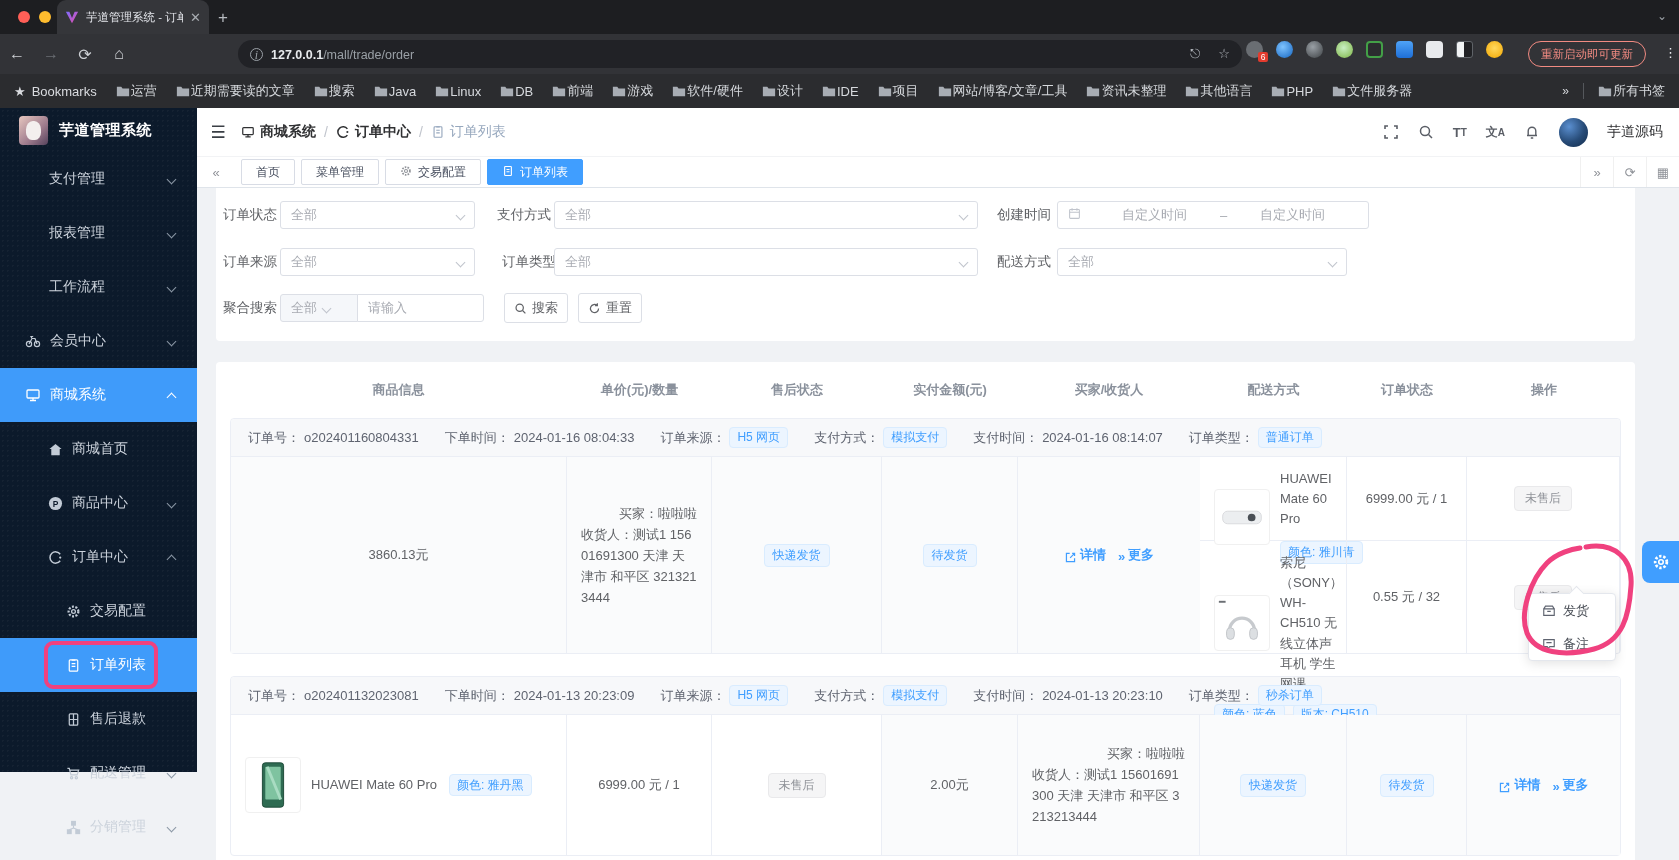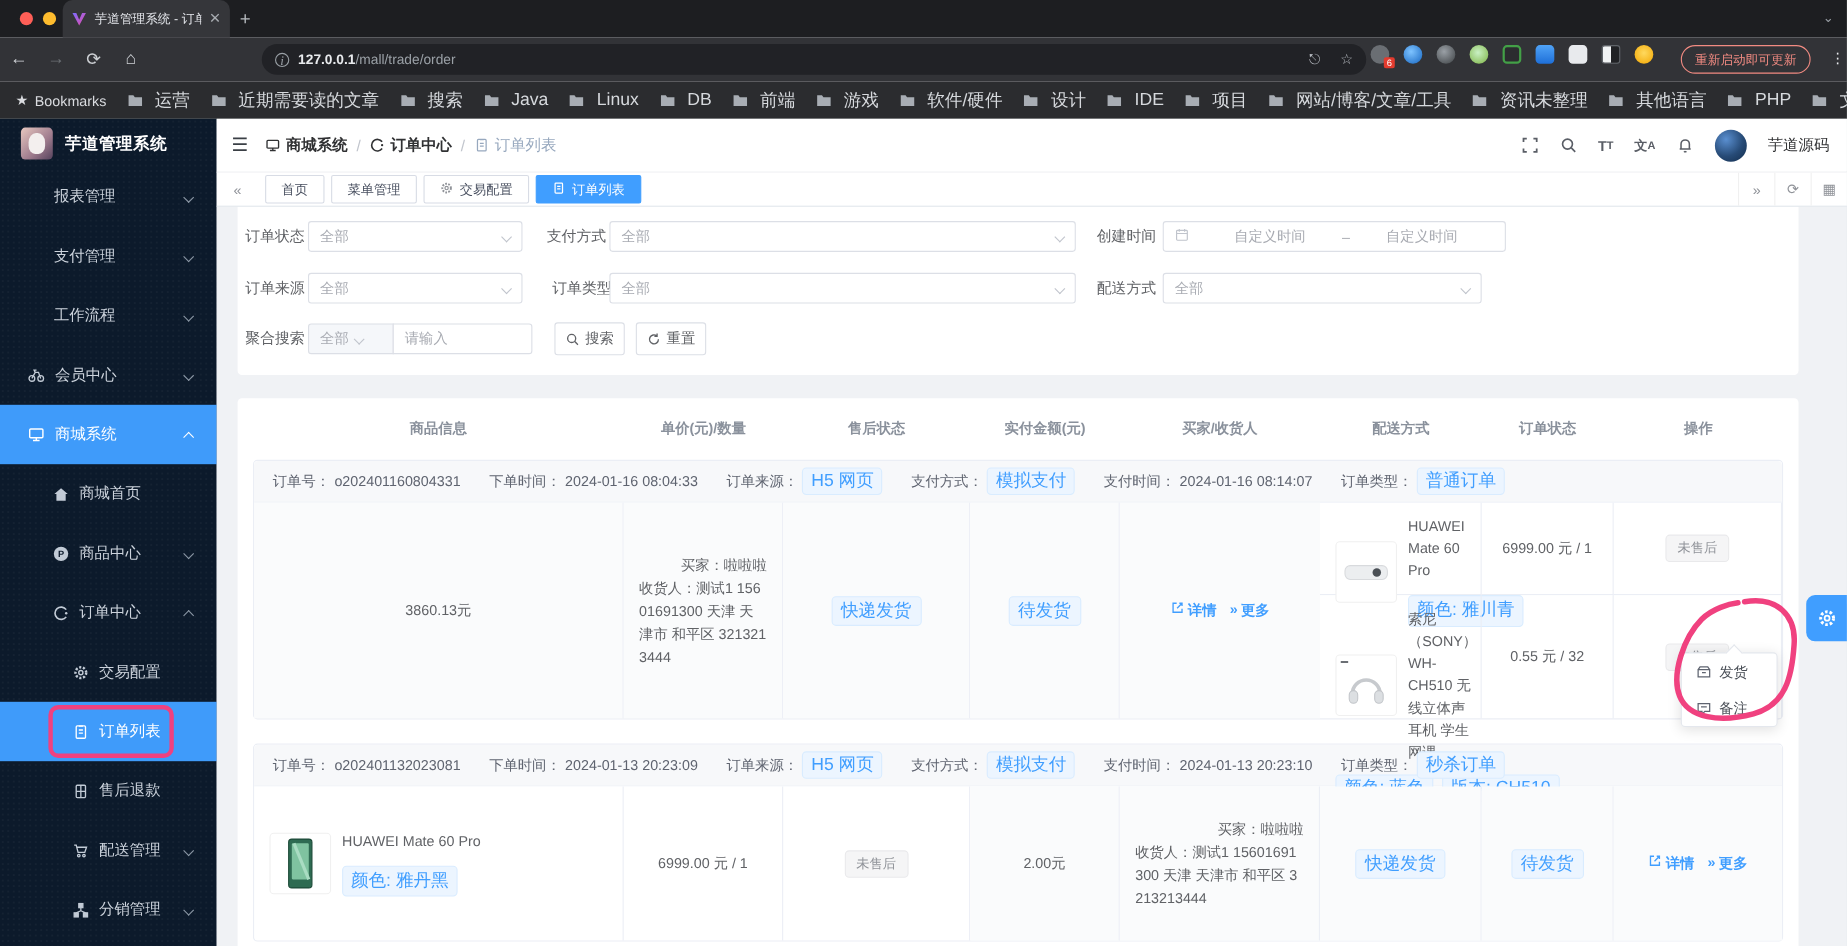--- a/index.html
+++ b/index.html
@@ -26,30 +26,30 @@
   .url-host { color:#e8eaed; font-size:12.5px; font-weight:700; }
   .url-path { color:#9aa0a6; font-size:12.5px; }
   .omni-right { margin-left:auto; display:flex; gap:18px; color:#b6bac0; font-size:13px; }
   .exts { position:absolute; left:1246px; top:7px; display:flex; gap:13px; align-items:center; }
   .ext { width:17px; height:17px; border-radius:50%; position:relative; flex:none; }
   .badge6 { position:absolute; right:-5px; bottom:-4px; background:#e33b2e; color:#fff; font-size:8.5px; padding:0 2.5px; border-radius:2px; line-height:10px; }
   .update-pill { position:absolute; left:1528px; top:7px; height:26px; border:1px solid #f28b82; border-radius:13px; color:#f28b82; font-size:11.5px; display:flex; align-items:center; padding:0 12px; background:transparent; }
   .kebab { position:absolute; left:1664px; top:11px; color:#e8eaed; font-size:13px; letter-spacing:0; }
 
   .bookbar { position:absolute; left:0; top:74px; width:1679px; height:34px; background:#2b2c2f; display:flex; align-items:center; padding:0 14px; gap:19px; overflow:hidden; }
-  .bm { display:flex; align-items:center; gap:11px; color:#d6d9dd; font-size:16px; white-space:nowrap; }
+  .bm { display:flex; align-items:center; gap:1px; color:#d6d9dd; font-size:13px; white-space:nowrap; }
   .bm svg { flex:none; }
   .bm-star { color:#dadce0; font-size:13px; display:flex; align-items:center; gap:6px;}
   .book-right { margin-left:auto; display:flex; align-items:center; gap:14px; color:#d6d9dd; font-size:12px; }
   .vdiv { width:1px; height:16px; background:#55585c; }
 
   
   .app { position:absolute; left:0; top:108px; width:1679px; height:752px; }
 
-  .sidebar { position:absolute; left:0; top:0; width:197px; height:752px; background:#0c1a2b; background-image:radial-gradient(rgba(255,255,255,0.035) 1px, transparent 1px); background-size:5px 5px; }
+  .sidebar { position:absolute; left:0; top:0; width:197px; height:664px; background:#0c1a2b; background-image:radial-gradient(rgba(255,255,255,0.035) 1px, transparent 1px); background-size:5px 5px; }
   .side-logo { height:44px; display:flex; align-items:center; gap:11px; padding-left:19px; }
   .logo-av { width:29px; height:29px; border-radius:4px; background:linear-gradient(135deg,#e8c8c0,#9e7b8d 60%,#55425c); position:relative; overflow:hidden; }
   .logo-av:after { content:""; position:absolute; left:7px; top:5px; width:15px; height:19px; background:#f3efee; border-radius:45% 45% 40% 40%; }
   .side-title { color:#fff; font-size:15px; font-weight:700; letter-spacing:0.5px; }
   .s-item { height:54px; display:flex; align-items:center; color:#ccd3dc; font-size:14px; gap:9px; position:relative; }
   .s-item .chev { margin-left:auto; margin-right:22px; color:#8b97a5; }
   .s-item.lv1 { padding-left:25px; }
   .s-item.lv1.noicon { padding-left:49px; }
   .s-item.lv2 { padding-left:47px; }
   .s-item.lv3 { padding-left:65px; }
@@ -101,27 +101,27 @@
   .ometa { height:38px; background:#f7f8fa; border-bottom:1px solid #ebeef5; display:flex; align-items:center; padding:0 17px; gap:26px; font-size:13px; color:#5f6470; border-radius:4px 4px 0 0; }
   .ometa .mi { display:flex; align-items:center; gap:4px; white-space:nowrap; }
   .obody { display:grid; grid-template-columns:336px 145px 170px 136px 182px 147px 120px 153px; }
   .cell { border-right:1px solid #ebeef5; display:flex; align-items:center; justify-content:center; font-size:13px; color:#606266; }
   .cell.last { border-right:none; }
   .cell.merged { background:#fafbfc; }
   .prod-cell { border-right:1px solid #ebeef5; padding:12px 14px; display:flex; flex-wrap:wrap; align-items:center; gap:10px; }
   .rborder { border-bottom:1px solid #ebeef5; }
   .pimg { width:56px; height:56px; border:1px solid #f0f0f0; border-radius:4px; background:#fff; flex:none; display:flex; align-items:center; justify-content:center; }
   .pname { flex:1; font-size:13px; color:#606266; display:flex; align-items:center; flex-wrap:wrap; gap:12px; line-height:1.55; min-width:0;}
-  .tag-blue { display:inline-block; font-size:16px; color:#409eff; background:#ecf5ff; border:1px solid #d9ecff; border-radius:4px; padding:2px 8px; white-space:nowrap; }
+  .tag-blue { display:inline-block; font-size:12px; color:#409eff; background:#ecf5ff; border:1px solid #d9ecff; border-radius:4px; padding:2px 8px; white-space:nowrap; }
   .tag-mini { padding:1px 7px; }
   .tag-gray { display:inline-block; font-size:12px; color:#909399; background:#f5f5f6; border:1px solid #e9e9eb; border-radius:4px; padding:3px 10px; white-space:nowrap; }
   .ptags { flex-basis:100%; display:flex; gap:8px; }
   .buyer-cell { flex-direction:column; align-items:flex-end; justify-content:center; padding:10px 14px; line-height:21px; word-break:break-all; }
   .acts { display:flex; gap:12px; align-items:center; color:#409eff; font-weight:600; font-size:13px; }
-  .alink { display:flex; align-items:flex-start; gap:3px; }
+  .alink { display:flex; align-items:flex-end; gap:3px; }
 
   
   .popup { position:absolute; left:1528px; top:593px; width:88px; background:#fff; border:1px solid #e4e7ed; border-radius:4px; box-shadow:0 2px 12px rgba(0,0,0,0.12); z-index:30; }
   .popup:before { content:""; position:absolute; left:42px; top:-6px; width:10px; height:10px; background:#fff; border-left:1px solid #e4e7ed; border-top:1px solid #e4e7ed; transform:rotate(45deg); }
   .pop-item { height:33px; display:flex; align-items:center; gap:7px; padding-left:13px; font-size:13px; color:#4a4f57; }
   .pop-item svg { color:#5f6470; }
 
   
   .pink-rect { position:absolute; left:44px; top:641px; width:114px; height:48px; border:4px solid #f0417f; border-radius:9px; z-index:40; }
   .pink-loop { position:absolute; left:1512px; top:540px; z-index:41; pointer-events:none; }
@@ -323,25 +323,25 @@
   </div>
 
   <div class="app">
 
     <div class="sidebar">
       <div class="side-logo">
         <span class="logo-av"></span>
         <span class="side-title">芋道管理系统</span>
       </div>
       <div class="s-item lv1 noicon">
+        <span>支付管理</span>
+          <span class="chev down"></span>
+      </div>
+      <div class="s-item lv1 noicon">
         <span>报表管理</span>
-          <span class="chev down"></span>
-      </div>
-      <div class="s-item lv1 noicon">
-        <span>支付管理</span>
           <span class="chev down"></span>
       </div>
       <div class="s-item lv1 noicon">
         <span>工作流程</span>
           <span class="chev down"></span>
       </div>
       <div class="s-item lv1">
         <span class="s-ic">
             <svg width="16" height="16" viewBox="0 0 16 16" fill="none" stroke="currentColor" stroke-width="1.2">
               <circle cx="4" cy="11" r="2.6"></circle>

